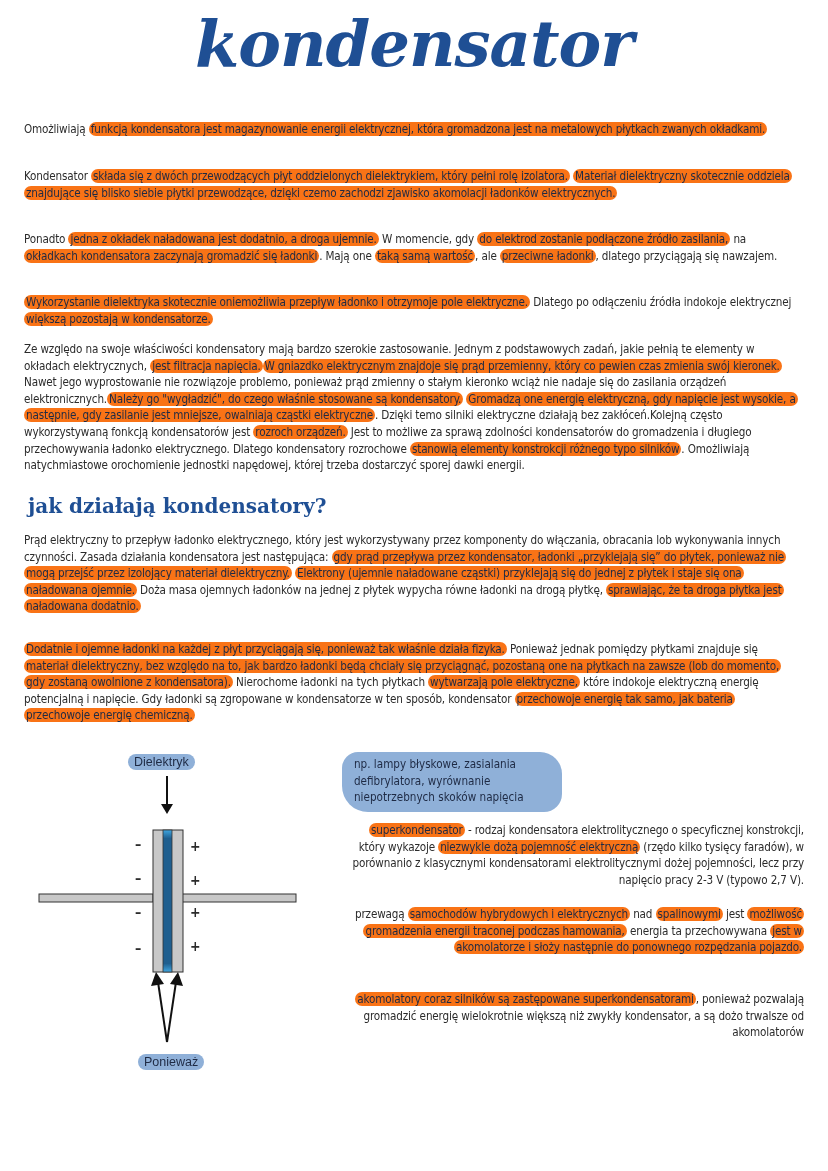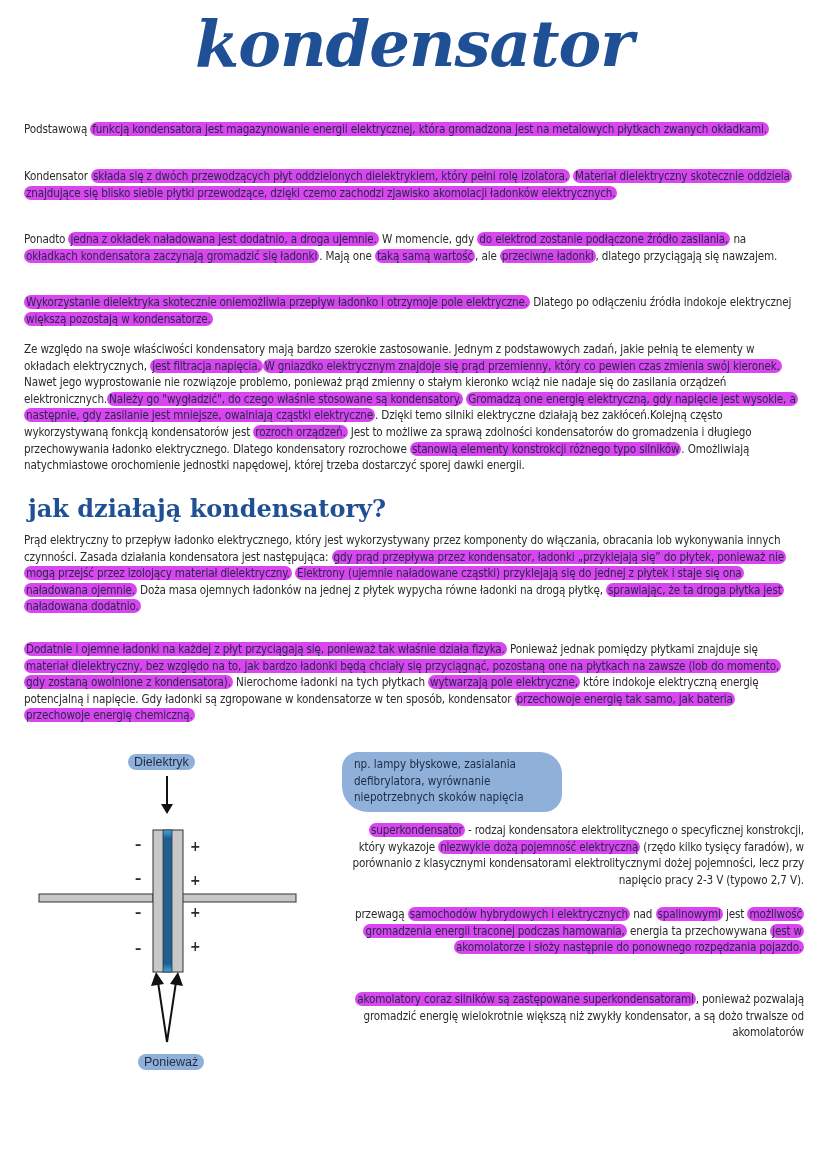--- a/index.html
+++ b/index.html
@@ -1,31 +1,31 @@
 <!DOCTYPE html>
 <html><head>
 <meta charset="utf-8">
 <style>
   html, body { margin: 0; padding: 0; background: #ffffff; }
   body { width: 828px; height: 1171px; position: relative; overflow: hidden; font-family: "DejaVu Sans Condensed", "DejaVu Sans", sans-serif; color: #2b2b2b; }
   .title { position: absolute; left: 0; top: 6px; width: 828px; text-align: center; font-family: "DejaVu Serif", serif; font-style: italic; font-weight: bold; font-size: 64px; color: #1f4f94; letter-spacing: -1px; }
   .para { position: absolute; left: 24px; width: 774px; font-size: 11.6px; line-height: 16.6px; letter-spacing: -0.15px; }
-  .hl { background: #d946ef; color: #1e2a44; border-radius: 8px; padding: 0 2px; box-decoration-break: clone; -webkit-box-decoration-break: clone; }
-  .h2 { position: absolute; left: 28px; top: 494px; font-family: "DejaVu Serif", serif; font-weight: bold; font-size: 24px; color: #1f4f94; }
+  .hl { background: #f97316; color: #1e2a44; border-radius: 8px; padding: 0 2px; box-decoration-break: clone; -webkit-box-decoration-break: clone; }
+  .h2 { position: absolute; left: 28px; top: 494px; font-family: "DejaVu Serif", serif; font-weight: bold; font-size: 20px; color: #1f4f94; }
   .diagram { position: absolute; left: 30px; top: 748px; width: 280px; height: 330px; }
   .label-pill { position: absolute; background: #8fb0d8; color: #1e2a44; border-radius: 10px; padding: 0 6px; font-size: 12.5px; line-height: 16px; font-family: "Liberation Sans", sans-serif; }
   .note-blob { position: absolute; left: 342px; top: 752px; width: 198px; padding: 4px 10px 6px 12px; background: #8fb0d8; border-radius: 16px 22px 18px 26px; font-size: 11.6px; line-height: 16.5px; color: #1e2a44; }
   .side { position: absolute; left: 342px; width: 462px; font-size: 11.6px; line-height: 16.6px; letter-spacing: -0.15px; text-align: right; }
 </style>
 </head>
 <body>
 
 <div class="title">kondensator</div>
 
-<div class="para" style="top:121px"><span>Podstawową </span><span class="hl">funkcją kondensatora jest magazynowanie energii elektrycznej, która gromadzona jest na metalowych płytkach zwanych okładkami.</span></div>
+<div class="para" style="top:121px"><span>Omożliwiają </span><span class="hl">funkcją kondensatora jest magazynowanie energii elektrycznej, która gromadzona jest na metalowych płytkach zwanych okładkami.</span></div>
 <div class="para" style="top:168px"><span>Kondensator </span><span class="hl">składa się z dwóch przewodzących płyt oddzielonych dielektrykiem, który pełni rolę izolatora.</span><span> </span><span class="hl">Materiał dielektryczny skotecznie oddziela znajdujące się blisko siebie płytki przewodzące, dzięki czemo zachodzi zjawisko akomolacji ładonków elektrycznych.</span></div>
 <div class="para" style="top:231px"><span>Ponadto </span><span class="hl">jedna z okładek naładowana jest dodatnio, a droga ujemnie.</span><span> W momencie, gdy </span><span class="hl">do elektrod zostanie podłączone źródło zasilania,</span><span> na </span><span class="hl">okładkach kondensatora zaczynają gromadzić się ładonki</span><span>. Mają one </span><span class="hl">taką samą wartość</span><span>, ale </span><span class="hl">przeciwne ładonki</span><span>, dlatego przyciągają się nawzajem.</span></div>
 <div class="para" style="top:294px"><span class="hl">Wykorzystanie dielektryka skotecznie oniemożliwia przepływ ładonko i otrzymoje pole elektryczne.</span><span> Dlatego po odłączeniu źródła indokoje elektrycznej </span><span class="hl">większą pozostają w kondensatorze.</span></div>
 <div class="para" style="top:341px"><span>Ze względo na swoje właściwości kondensatory mają bardzo szerokie zastosowanie. Jednym z podstawowych zadań, jakie pełnią te elementy w okładach elektrycznych, </span><span class="hl">jest filtracja napięcia.</span><span class="hl">W gniazdko elektrycznym znajdoje się prąd przemienny, który co pewien czas zmienia swój kieronek.</span><span> Nawet jego wyprostowanie nie rozwiązoje problemo, ponieważ prąd zmienny o stałym kieronko wciąż nie nadaje się do zasilania orządzeń elektronicznych.</span><span class="hl">Należy go "wygładzić", do czego właśnie stosowane są kondensatory.</span><span> </span><span class="hl">Gromadzą one energię elektryczną, gdy napięcie jest wysokie, a następnie, gdy zasilanie jest mniejsze, owalniają cząstki elektryczne</span><span>. Dzięki temo silniki elektryczne działają bez zakłóceń.Kolejną często wykorzystywaną fonkcją kondensatorów jest </span><span class="hl">rozroch orządzeń.</span><span> Jest to możliwe za sprawą zdolności kondensatorów do gromadzenia i długiego przechowywania ładonko elektrycznego. Dlatego kondensatory rozrochowe </span><span class="hl">stanowią elementy konstrokcji różnego typo silników</span><span>. Omożliwiają natychmiastowe orochomienie jednostki napędowej, której trzeba dostarczyć sporej dawki energii.</span></div>
 
 <div class="h2">jak działają kondensatory?</div>
 
 <div class="para" style="top:532px"><span>Prąd elektryczny to przepływ ładonko elektrycznego, który jest wykorzystywany przez komponenty do włączania, obracania lob wykonywania innych czynności. Zasada działania kondensatora jest następująca: </span><span class="hl">gdy prąd przepływa przez kondensator, ładonki „przyklejają się” do płytek, ponieważ nie mogą przejść przez izolojący materiał dielektryczny.</span><span> </span><span class="hl">Elektrony (ujemnie naładowane cząstki) przyklejają się do jednej z płytek i staje się ona naładowana ojemnie.</span><span> Doża masa ojemnych ładonków na jednej z płytek wypycha równe ładonki na drogą płytkę, </span><span class="hl">sprawiając, że ta droga płytka jest naładowana dodatnio.</span></div>
 <div class="para" style="top:641px"><span class="hl">Dodatnie i ojemne ładonki na każdej z płyt przyciągają się, ponieważ tak właśnie działa fizyka.</span><span> Ponieważ jednak pomiędzy płytkami znajduje się </span><span class="hl">materiał dielektryczny, bez względo na to, jak bardzo ładonki będą chciały się przyciągnąć, pozostaną one na płytkach na zawsze (lob do momento, gdy zostaną owolnione z kondensatora).</span><span> Nierochome ładonki na tych płytkach </span><span class="hl">wytwarzają pole elektryczne,</span><span> które indokoje elektryczną energię potencjalną i napięcie. Gdy ładonki są zgropowane w kondensatorze w ten sposób, kondensator </span><span class="hl">przechowoje energię tak samo, jak bateria przechowoje energię chemiczną.</span></div>
 

